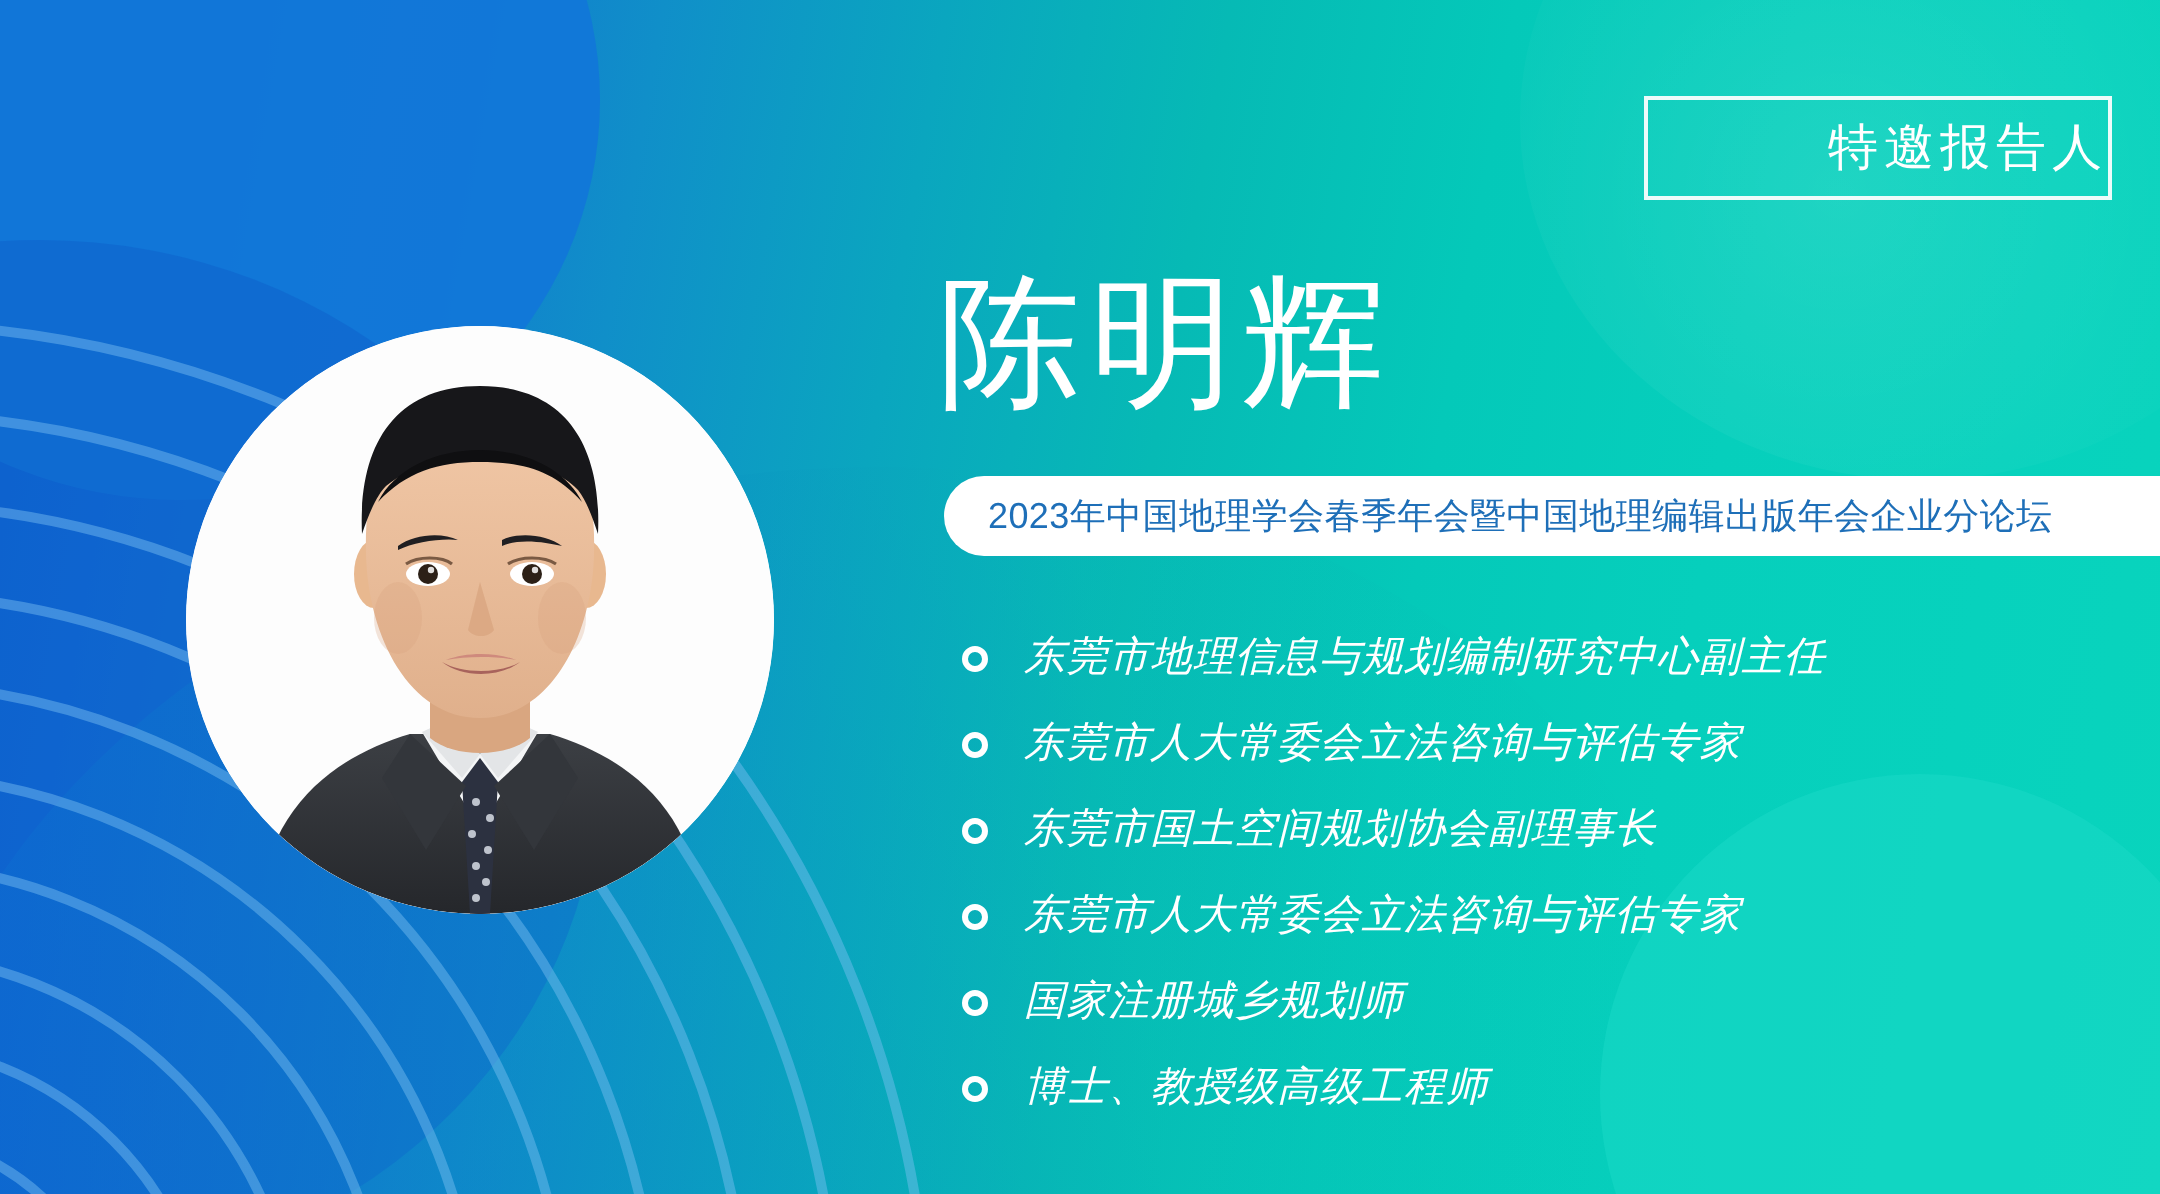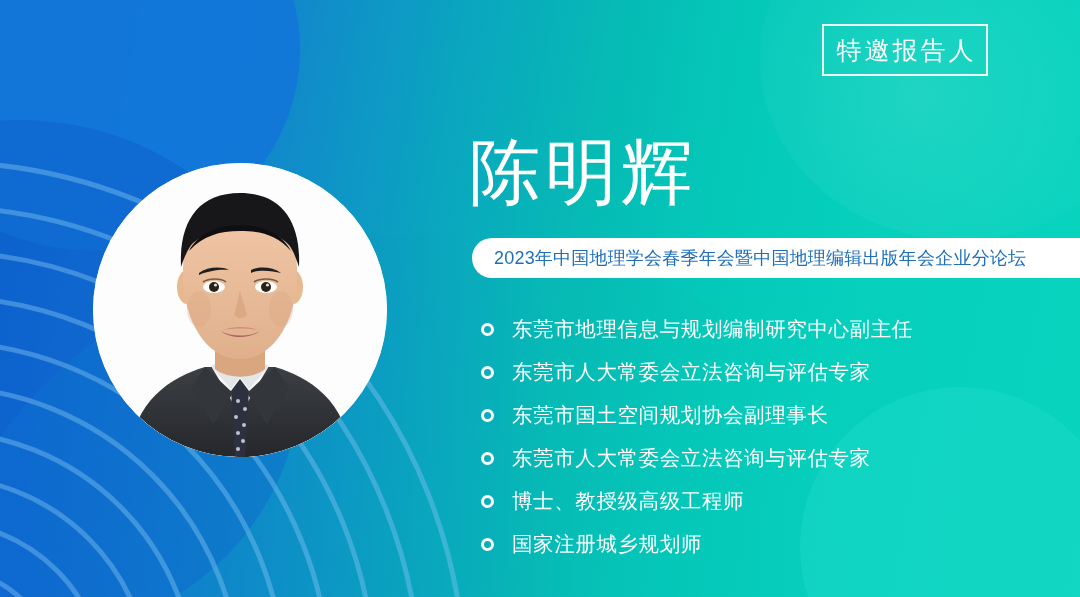--- a/index.html
+++ b/index.html
@@ -111,28 +111,28 @@
     background: #ffffff;
     overflow: hidden;
     box-shadow: 0 0 0 0 rgba(0,0,0,0);
   }
   .portrait svg { display: block; }
 
   
   .badge {
     position: absolute;
     left: 822px;
-    top: 24px;
-    width: 166px;
+    top: 48px;
+    width: 234px;
     height: 52px;
     border: 2px solid rgba(255,255,255,.92);
     box-sizing: border-box;
     display: flex;
     align-items: center;
-    justify-content: center;
+    justify-content: flex-end;
   }
   .badge-label {
     color: #ffffff;
     font-size: 25px;
     letter-spacing: 3px;
     line-height: 1;
     text-indent: 3px;
   }
 
   
@@ -193,20 +193,21 @@
     box-sizing: border-box;
     flex: 0 0 auto;
     margin-right: 18px;
   }
   .cred-text {
     color: #ffffff;
     font-size: 20.5px;
     line-height: 1;
     letter-spacing: .6px;
     white-space: nowrap;
+    font-style: italic;
   }
 </style>
 </head>
 <body>
 
 <div id="poster">
 
   <div class="bg-layer">
     <div class="blob-topleft"></div>
     <div class="blob-leftmid"></div>
@@ -327,21 +328,21 @@
     <li class="cred-item">
       <span class="cred-bullet"></span>
       <span class="cred-text">东莞市国土空间规划协会副理事长</span>
     </li>
     <li class="cred-item">
       <span class="cred-bullet"></span>
       <span class="cred-text">东莞市人大常委会立法咨询与评估专家</span>
     </li>
     <li class="cred-item">
       <span class="cred-bullet"></span>
+      <span class="cred-text">国家注册城乡规划师</span>
+    </li>
+    <li class="cred-item">
+      <span class="cred-bullet"></span>
       <span class="cred-text">博士、教授级高级工程师</span>
     </li>
-    <li class="cred-item">
-      <span class="cred-bullet"></span>
-      <span class="cred-text">国家注册城乡规划师</span>
-    </li>
   </ul>
 
 </div>
 
 </body></html>

